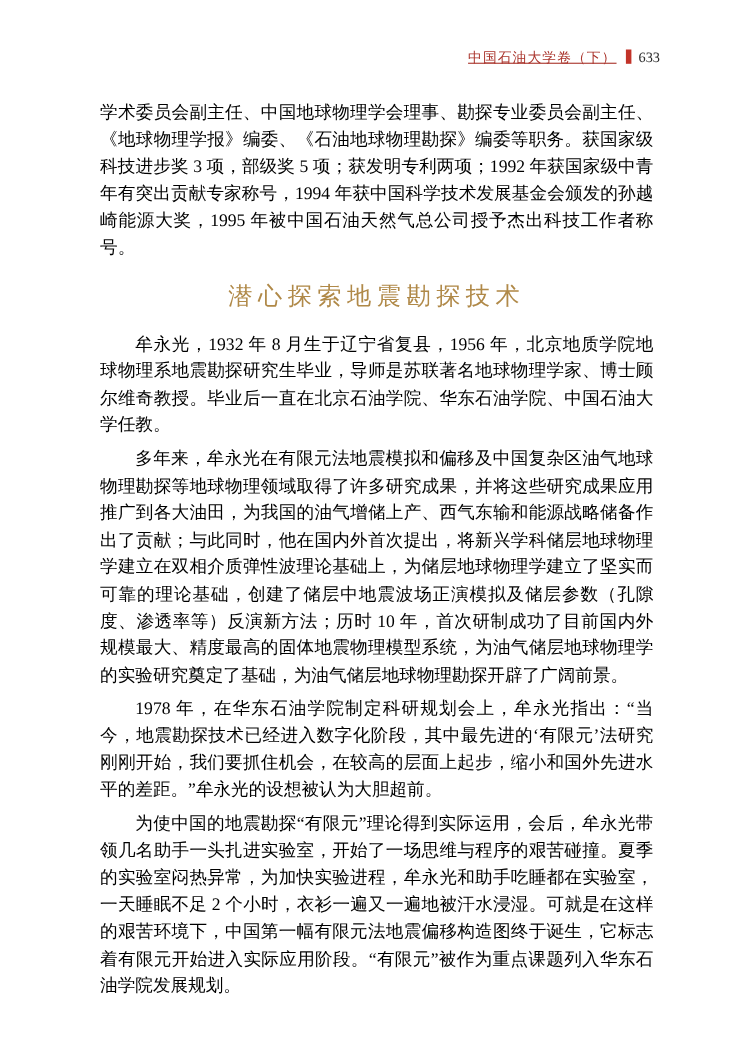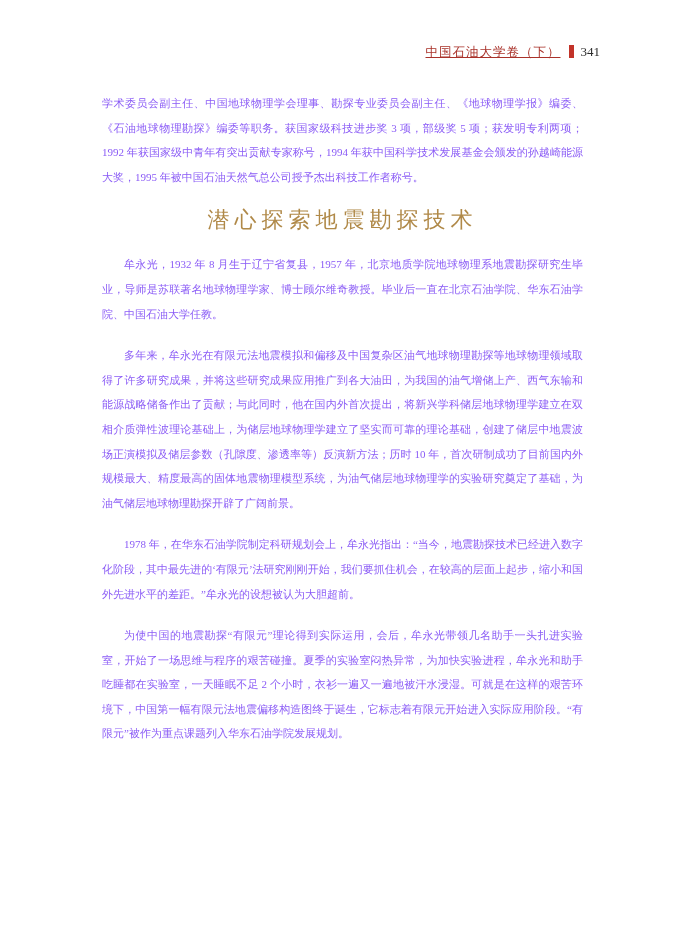--- a/index.html
+++ b/index.html
@@ -42,25 +42,25 @@
     vertical-align: -2px;
   }
   .running-header .page-num {
     color: #2b2b2b;
     font-size: 13px;
   }
   .body-text {
     margin-top: 31px;
   }
   .body-text p {
-    margin: 17px;
-    font-size: 11px;
+    margin: 6px;
+    font-size: 16px;
     line-height: 24.6px;
     text-align: justify;
-    color: #8b5cf6;
+    color: #000000;
   }
   .body-text p.indent {
     text-indent: 2em;
   }
   .section-title {
     margin: 17px 0 18px 0;
     text-align: center;
     font-size: 22px;
     line-height: 28px;
     font-weight: normal;
@@ -68,30 +68,30 @@
     letter-spacing: 5px;
     font-family: "DejaVu Serif", "Liberation Serif", serif;
   }
 </style>
 </head>
 <body>
 
 <div class="page">
 
   <div class="running-header">
-    <span class="book-title">中国石油大学卷（下）</span><span class="divider-bar"></span><span class="page-num">341</span>
+    <span class="book-title">中国石油大学卷（下）</span><span class="divider-bar"></span><span class="page-num">633</span>
   </div>
 
   <div class="body-text">
 
     <p>学术委员会副主任、中国地球物理学会理事、勘探专业委员会副主任、《地球物理学报》编委、《石油地球物理勘探》编委等职务。获国家级科技进步奖 3 项，部级奖 5 项；获发明专利两项；1992 年获国家级中青年有突出贡献专家称号，1994 年获中国科学技术发展基金会颁发的孙越崎能源大奖，1995 年被中国石油天然气总公司授予杰出科技工作者称号。</p>
 
     <h2 class="section-title">潜心探索地震勘探技术</h2>
 
-    <p class="indent">牟永光，1932 年 8 月生于辽宁省复县，1957 年，北京地质学院地球物理系地震勘探研究生毕业，导师是苏联著名地球物理学家、博士顾尔维奇教授。毕业后一直在北京石油学院、华东石油学院、中国石油大学任教。</p>
+    <p class="indent">牟永光，1932 年 8 月生于辽宁省复县，1956 年，北京地质学院地球物理系地震勘探研究生毕业，导师是苏联著名地球物理学家、博士顾尔维奇教授。毕业后一直在北京石油学院、华东石油学院、中国石油大学任教。</p>
 
     <p class="indent">多年来，牟永光在有限元法地震模拟和偏移及中国复杂区油气地球物理勘探等地球物理领域取得了许多研究成果，并将这些研究成果应用推广到各大油田，为我国的油气增储上产、西气东输和能源战略储备作出了贡献；与此同时，他在国内外首次提出，将新兴学科储层地球物理学建立在双相介质弹性波理论基础上，为储层地球物理学建立了坚实而可靠的理论基础，创建了储层中地震波场正演模拟及储层参数（孔隙度、渗透率等）反演新方法；历时 10 年，首次研制成功了目前国内外规模最大、精度最高的固体地震物理模型系统，为油气储层地球物理学的实验研究奠定了基础，为油气储层地球物理勘探开辟了广阔前景。</p>
 
     <p class="indent">1978 年，在华东石油学院制定科研规划会上，牟永光指出：“当今，地震勘探技术已经进入数字化阶段，其中最先进的‘有限元’法研究刚刚开始，我们要抓住机会，在较高的层面上起步，缩小和国外先进水平的差距。”牟永光的设想被认为大胆超前。</p>
 
     <p class="indent">为使中国的地震勘探“有限元”理论得到实际运用，会后，牟永光带领几名助手一头扎进实验室，开始了一场思维与程序的艰苦碰撞。夏季的实验室闷热异常，为加快实验进程，牟永光和助手吃睡都在实验室，一天睡眠不足 2 个小时，衣衫一遍又一遍地被汗水浸湿。可就是在这样的艰苦环境下，中国第一幅有限元法地震偏移构造图终于诞生，它标志着有限元开始进入实际应用阶段。“有限元”被作为重点课题列入华东石油学院发展规划。</p>
 
 
   </div>
 

